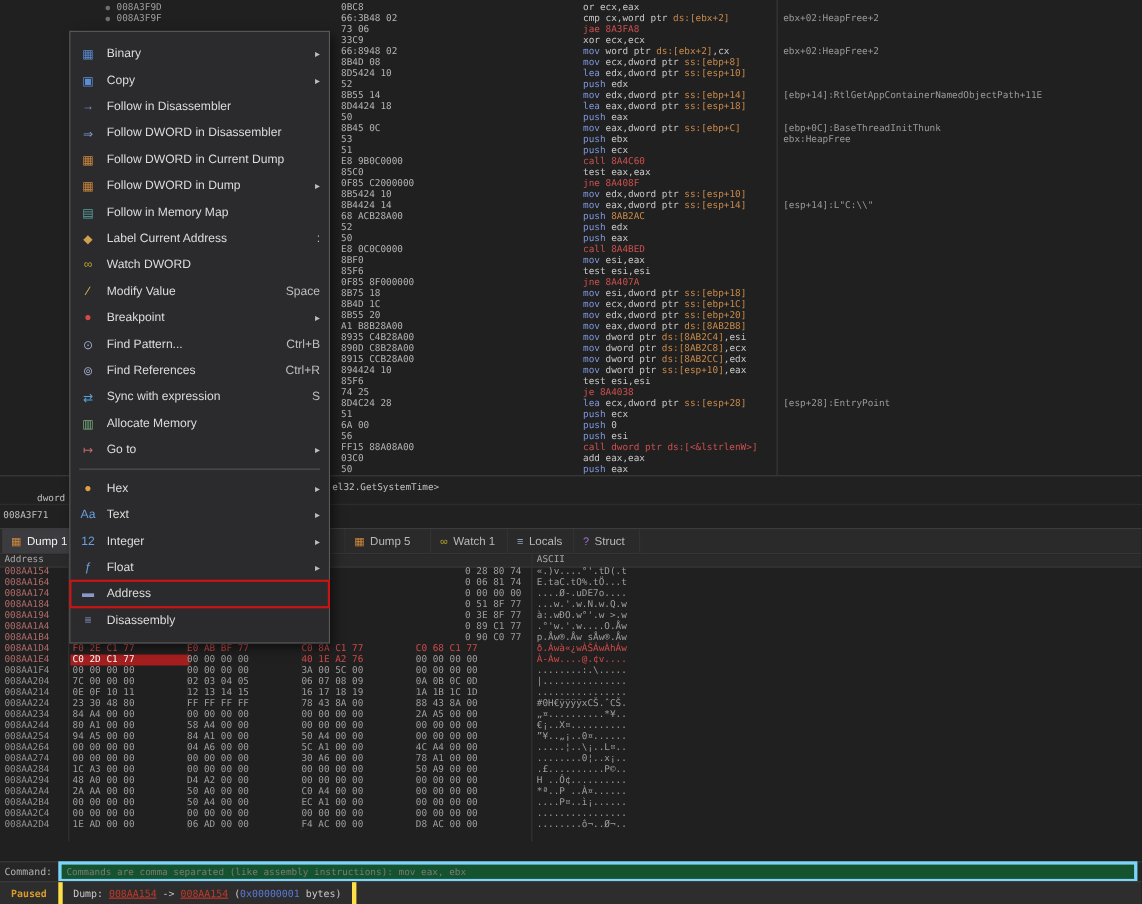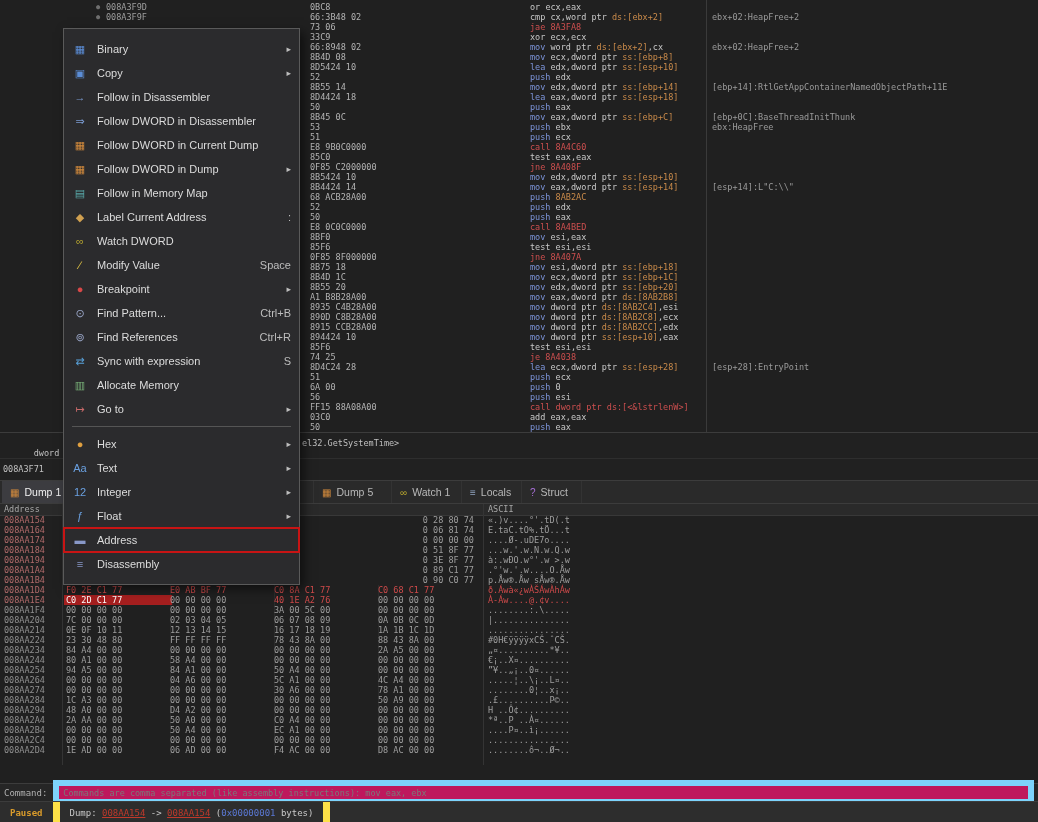--- a/index.html
+++ b/index.html
@@ -53,28 +53,28 @@
   .hascii{position:absolute;left:488px;color:#9e9e9e}
   .red{color:#cf4a4a !important}
   .redbg{background:#a51f1f;color:#ffffff !important;padding:0 2px;margin-left:-2px}
   .vsep1{position:absolute;left:62px;top:0;height:261px;width:1px;background:#343434}
   .vsep2{position:absolute;left:483px;top:0;height:261px;width:1px;background:#343434}
 
   
   #cmdbar{position:absolute;left:0;top:783px;width:1038px;height:18px;background:#262626;
           border-top:1px solid #3c3c3c;display:flex;align-items:center;gap:6px;padding:0 4px;box-sizing:border-box}
   #cmdbar .clabel{font-size:9px;color:#b0b0b0;flex:none}
-  #cmdbar input{flex:1;height:13px;background:#be185d;border:6px solid #7dd3fc;color:#c8c8c8;
+  #cmdbar input{flex:1;height:13px;background:#14532d;border:3px solid #7dd3fc;color:#c8c8c8;
                 font:8.5px "DejaVu Sans Mono",monospace;padding:0 4px;outline:none}
   #cmdbar input::placeholder{color:#7a7a7a}
 
   
   #statusbar{position:absolute;left:0;top:801px;width:1038px;height:21px;background:#2d2d2d;
              border-top:1px solid #3c3c3c;display:flex;align-items:center;font-size:9px;color:#c8c8c8}
-  .seg{padding:0 10px;height:100%;display:flex;align-items:center;border-right:7px solid #fde047;white-space: pre}
+  .seg{padding:0 10px;height:100%;display:flex;align-items:center;border-right:4px solid #fde047;white-space: pre}
   .seg.paused{color:#d99b2b;font-weight:bold}
   .alink{color:#c0392b;text-decoration:underline;cursor:pointer}
   .aval{color:#5b79d6}
 
   
   #context-menu{position:absolute;left:63px;top:28px;width:237px;background:#2b2b2d;
                 border:1px solid #5a5a5a;padding:8px 0;z-index:40;box-sizing:border-box;
                 box-shadow:4px 4px 10px rgba(0,0,0,.55)}
   .mitem{height:24px;display:flex;align-items:center;padding:0 8px;
          font:11px "Liberation Sans",sans-serif;color:#dcdcdc}

